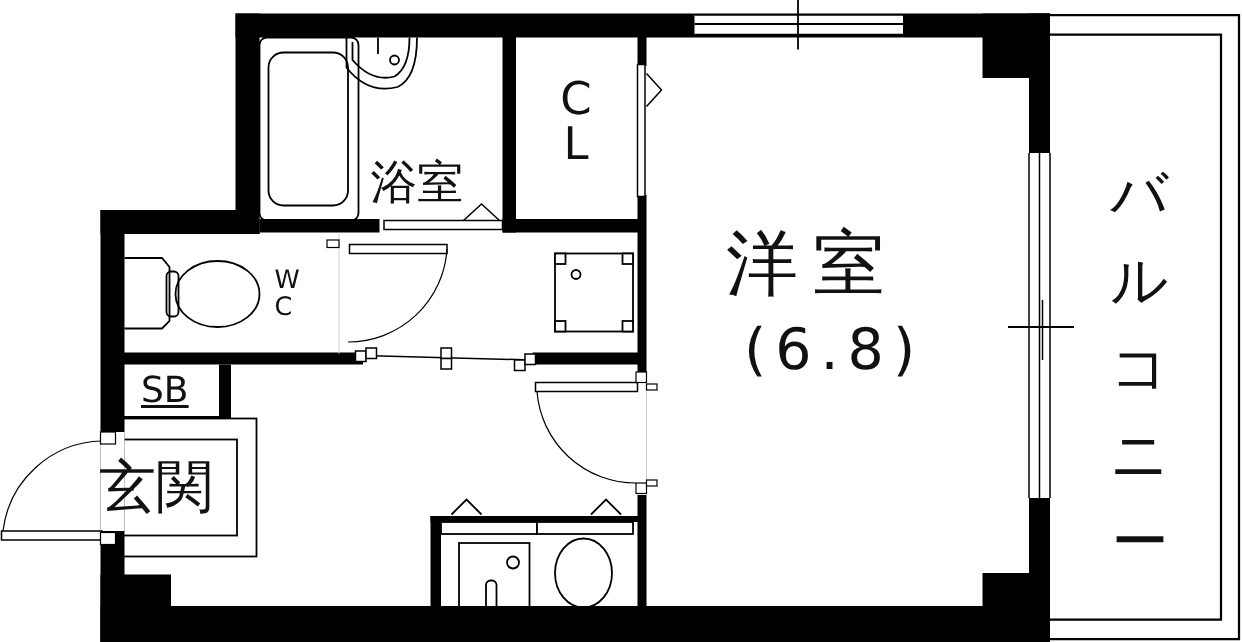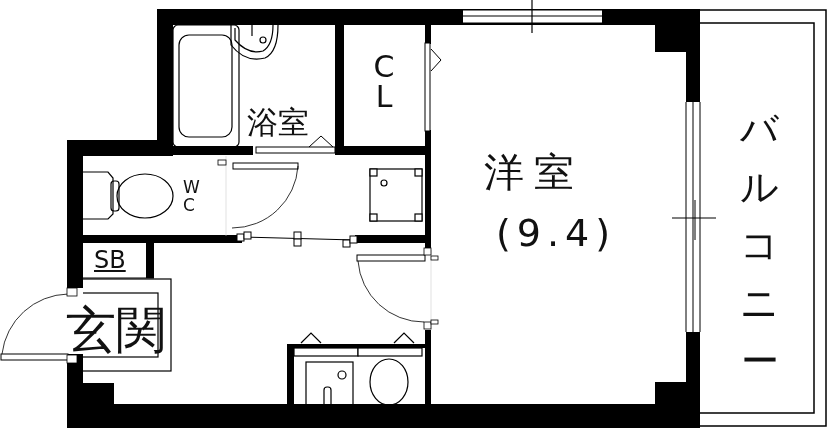--- a/index.html
+++ b/index.html
@@ -2,24 +2,24 @@
 <html><head>
 <meta charset="utf-8">
 <style>
   html, body { margin: 0; padding: 0; background: #ffffff; }
   body { width: 828px; height: 428px; overflow: hidden; position: relative; font-family: "DejaVu Sans", sans-serif; }
   #plan { position: absolute; left: 0; top: 0; }
   .lbl { position: absolute; color: #111; line-height: 1; white-space: nowrap; }
   .lbl-bath { left: 247px; top: 78px; font-size: 31px; margin-top: 29px; }
   .lbl-cl { left: 369px; top: 52px; font-size: 30px; width: 30px; text-align: center; line-height: 30px; white-space: normal; word-break: break-all; }
   .lbl-wc { left: 183px; top: 178px; font-size: 17px; width: 20px; line-height: 18px; white-space: normal; word-break: break-all; }
-  .lbl-room { left: 484px; top: 152px; font-size: 40px; letter-spacing: 10px; }
+  .lbl-room { left: 484px; top: 152px; font-size: 48px; letter-spacing: 10px; }
   .lbl-size { left: 496px; top: 214px; font-size: 38px; letter-spacing: 6px; }
   .lbl-sb { left: 94px; top: 248px; font-size: 24px; text-decoration: underline; }
-  .lbl-genkan { left: 66px; top: 305px; font-size: 50px; }
+  .lbl-genkan { left: 66px; top: 305px; font-size: 38px; }
   .lbl-balcony { left: 735px; top: 100px; font-size: 38px; width: 44px; text-align: right; line-height: 58px; white-space: normal; word-break: break-all; }
 </style>
 </head>
 <body>
 
 <svg id="plan" width="828" height="428" viewBox="0 0 828 428" xmlns="http://www.w3.org/2000/svg">
   <g fill="#000">
 
     <rect x="157" y="9" width="543" height="16"></rect>
 
@@ -173,16 +173,16 @@
     <path d="M2,354 A68,68 0 0 1 68,294" fill="none" stroke="#000" stroke-width="0.8"></path>
     <rect x="67" y="288" width="10" height="8" fill="#fff" stroke="#000" stroke-width="0.8"></rect>
     <rect x="67" y="355" width="10" height="8" fill="#fff" stroke="#000" stroke-width="0.8"></rect>
   </g>
 </svg>
 
 <div class="lbl lbl-bath">浴室</div>
 <div class="lbl lbl-cl">CL</div>
 <div class="lbl lbl-wc">WC</div>
 <div class="lbl lbl-room">洋室</div>
-<div class="lbl lbl-size">(9.4)</div>
+<div class="lbl lbl-size">(6.8)</div>
 <div class="lbl lbl-sb">SB</div>
 <div class="lbl lbl-genkan">玄関</div>
 <div class="lbl lbl-balcony">バルコニー</div>
 
 </body></html>

